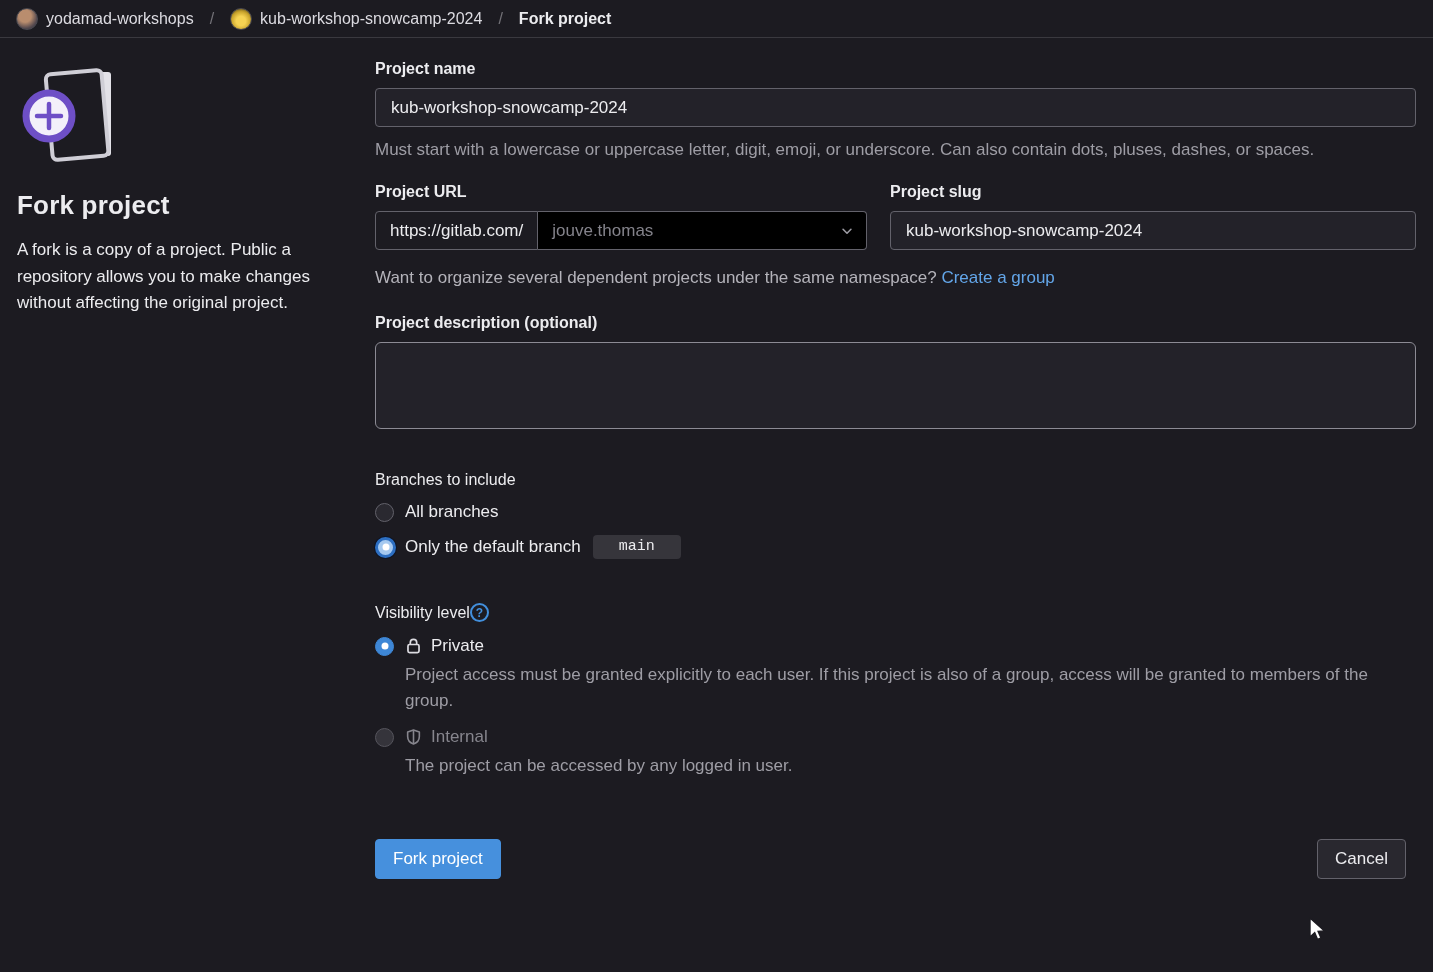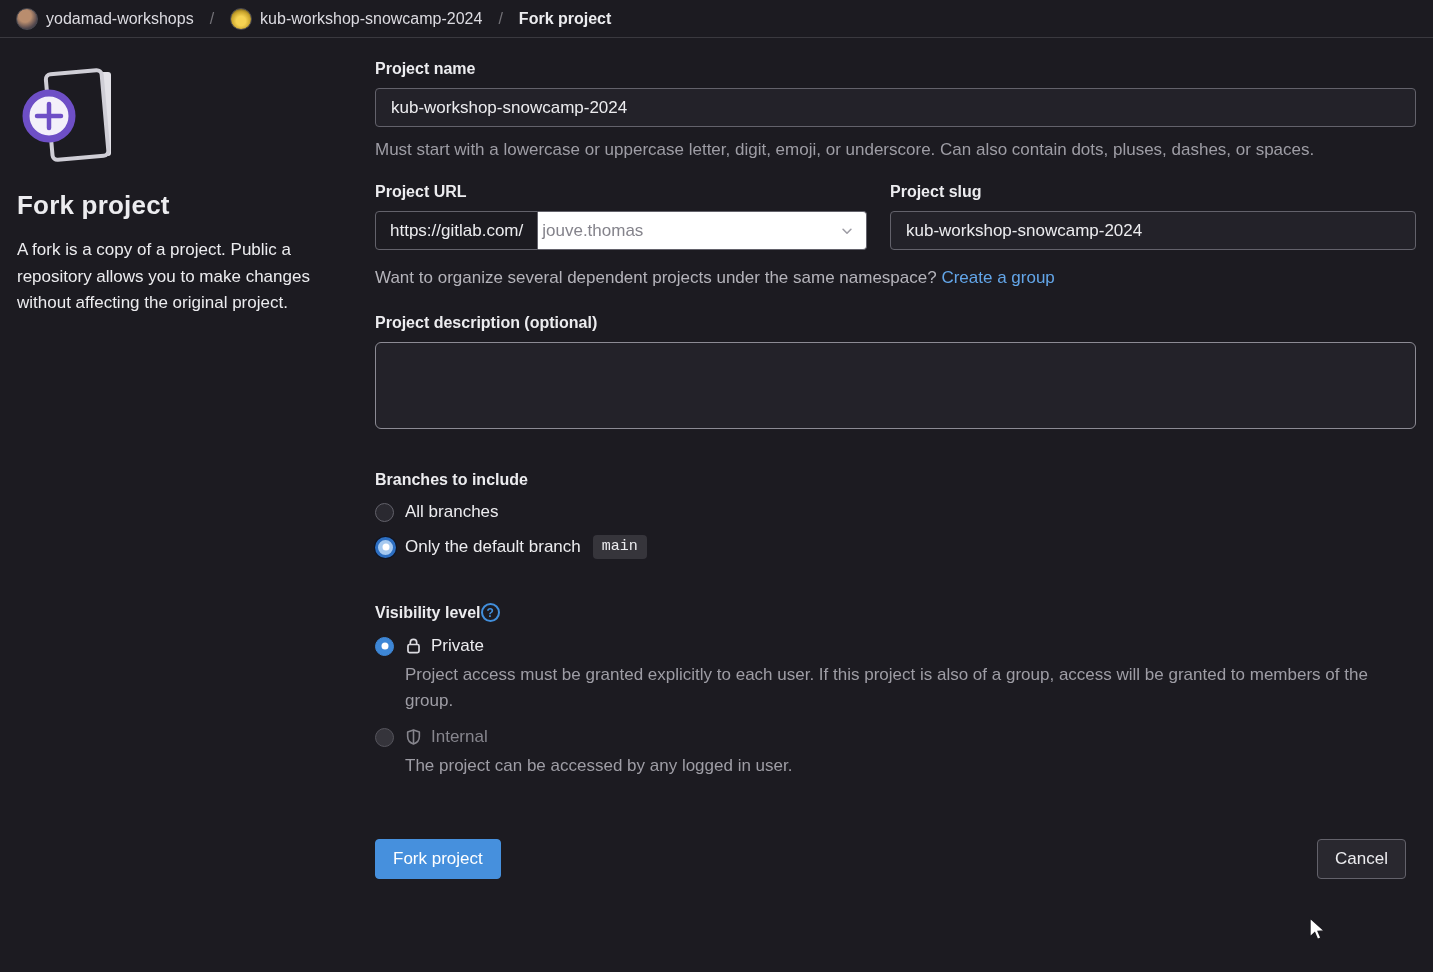--- a/index.html
+++ b/index.html
@@ -64,46 +64,46 @@
     background: #1c1b21;
     border: 1px solid #63626b;
     border-radius: 4px 0 0 4px;
     padding: 0 14px;
     height: 39px; line-height: 37px;
     font-size: 17px; color: #ececef;
     white-space: nowrap;
   }
   .ns-select {
     flex: 1; height: 39px;
-    background: #ffffff;
+    background: #000000;
     border: 1px solid #63626b;
     border-left: none;
     border-radius: 0 4px 4px 0;
     display: flex; align-items: center; justify-content: space-between;
-    padding: 0 12px 0 4px;
+    padding: 0 12px 0 14px;
     color: #84838b; font-size: 17px;
     cursor: pointer;
   }
 
   .ns-help { margin-top: 18px; font-size: 17px; color: #b4b3ba; }
   .link { color: #63a6e9; text-decoration: none; cursor: pointer; }
 
   .desc-block { margin-top: 26px; }
   .textarea {
     width: 100%; height: 87px;
     background: #232229;
     border: 1px solid #8c8b94;
     border-radius: 6px;
     color: #ececef; font-size: 17px;
     font-family: "Liberation Sans", sans-serif;
     padding: 10px 14px;
     resize: none; outline: none;
   }
 
-  .section-label { font-weight: 700; font-size: 16px; }
+  .section-label { font-weight: 400; font-size: 16px; }
   .branches { margin-top: 38px; }
   .radio-row { display: flex; align-items: center; margin-top: 13px; font-size: 17px; }
   .radio {
     width: 19px; height: 19px; border-radius: 50%;
     flex: 0 0 auto; margin-right: 11px;
     position: relative;
   }
   .radio.unchecked { background: #2a2930; border: 1px solid #62616a; }
   .radio.disabled  { background: #35343b; border: 1px solid #55545c; }
   .radio.checked   { background: #3e87d6; border: 1px solid #3e87d6; }
@@ -121,21 +121,21 @@
   }
   .radio.checked-focus::after {
     content: ""; position: absolute; left: 50%; top: 50%;
     width: 7px; height: 7px; border-radius: 50%;
     background: #fff; transform: translate(-50%, -50%);
   }
   .code-badge {
     font-family: "Liberation Mono", "DejaVu Sans Mono", monospace;
     background: #36353b;
     border-radius: 4px;
-    padding: 3px 9px 4px;
+    padding: 3px 26px 4px;
     font-size: 15px;
     margin-left: 12px;
     color: #ececef;
   }
 
   .visibility { margin-top: 44px; }
   .vis-label-row { display: flex; align-items: center; gap: 0; }
   .q-icon {
     width: 19px; height: 19px; border-radius: 50%;
     border: 2px solid #428fdc; color: #428fdc;

